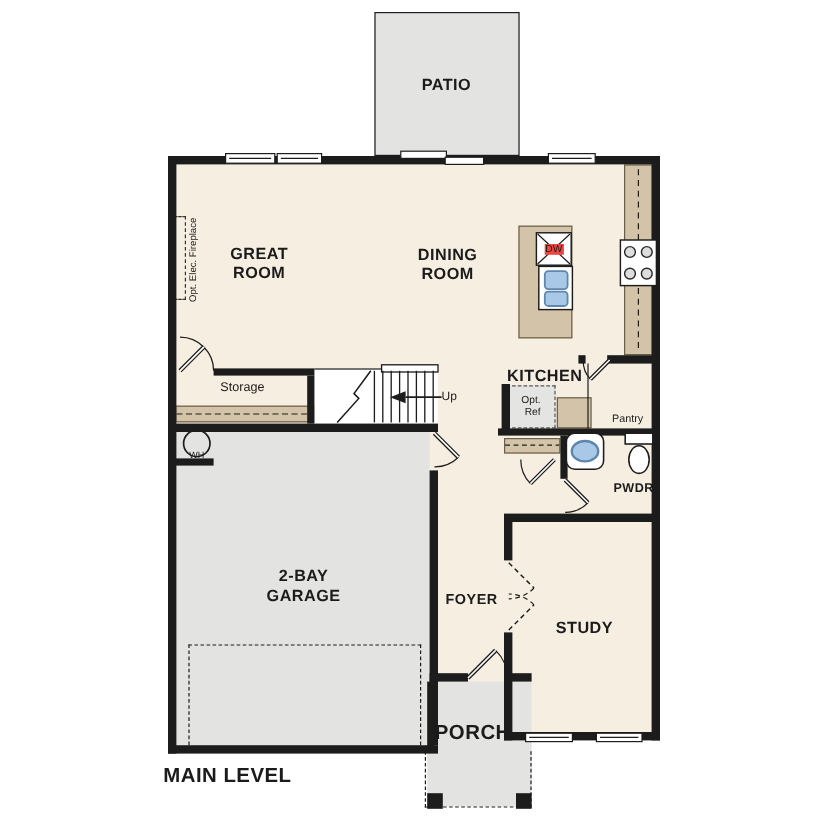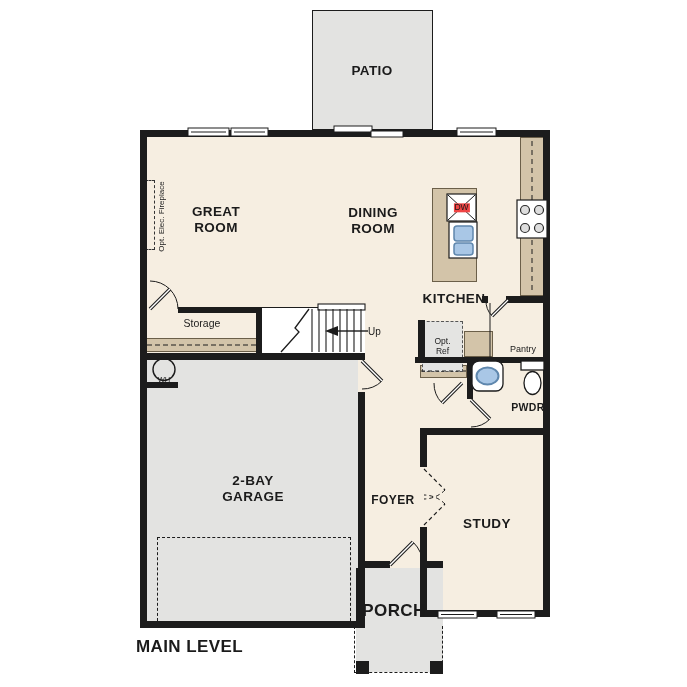--- a/index.html
+++ b/index.html
@@ -27,21 +27,21 @@
   <div class="abs fill-gray" style="left:356px;top:568px;width:87px;height:104px;"></div>
 
   <div class="abs fill-tan" style="left:520px;top:137px;width:24px;height:159px;"></div>
   <div class="abs fill-tan" style="left:432px;top:188px;width:45px;height:94px;"></div>
   <div class="abs fill-tan" style="left:146px;top:338px;width:116px;height:14px;"></div>
   <div class="abs fill-tan" style="left:420px;top:365px;width:47px;height:13px;"></div>
   <div class="abs fill-tan" style="left:464px;top:331px;width:29px;height:26px;"></div>
 
   <div class="abs" style="left:262px;top:307px;width:103px;height:46px;background:#fff;border-top:1.5px solid #1c1c1c;box-sizing:border-box;"></div>
 
-  <div class="abs" style="left:422px;top:321px;width:41px;height:51px;background:#e4e4e2;border:1.3px dashed #555;box-sizing:border-box;display:flex;align-items:center;justify-content:center;font-size:8.5px;line-height:1.15;text-align:center;white-space:pre-line;color:#222;">Opt.
+  <div class="abs" style="left:422px;top:321px;width:41px;height:36px;background:#e4e4e2;border:1.3px dashed #555;box-sizing:border-box;display:flex;align-items:center;justify-content:center;font-size:8.5px;line-height:1.15;text-align:right;white-space:pre-line;color:#222;">Opt.
 Ref</div>
 
   <div class="abs" style="left:145px;top:180px;width:10px;height:70px;border:1.2px dashed #333;box-sizing:border-box;"></div>
 
   <div class="abs" style="left:157px;top:537px;width:194px;height:84px;border:1.3px dashed #1c1c1c;border-bottom:none;box-sizing:border-box;"></div>
 
   <div class="abs" style="left:354px;top:626px;width:89px;height:47px;border:1.3px dashed #1c1c1c;border-top:none;box-sizing:border-box;"></div>
   <div class="abs" style="left:356px;top:661px;width:13px;height:13px;background:#1c1c1c;"></div>
   <div class="abs" style="left:430px;top:661px;width:13px;height:13px;background:#1c1c1c;"></div>
 
@@ -162,21 +162,21 @@
 
       <circle cx="164" cy="369.5" r="11" fill="none" stroke="#1c1c1c" stroke-width="1.4"></circle>
     </g>
   </svg>
 
   <div class="lbl" style="left:372px;top:71px;">PATIO</div>
   <div class="lbl" style="left:216px;top:220px;">GREAT
 ROOM</div>
   <div class="lbl" style="left:353px;top:221px;margin-left:20px;">DINING
 ROOM</div>
-  <div class="lbl" style="left:454px;top:299px;">KITCHEN</div>
+  <div class="lbl" style="left:454px;top:314px;">KITCHEN</div>
   <div class="lbl-sm" style="left:202px;top:324px;">Storage</div>
   <div class="lbl-sm" style="left:523px;top:350px;font-size:9px;">Pantry</div>
   <div class="lbl" style="left:528px;top:407px;font-size:10.5px;">PWDR</div>
   <div class="lbl" style="left:253px;top:489px;">2-BAY
 GARAGE</div>
   <div class="lbl" style="left:393px;top:500px;font-size:12px;">FOYER</div>
   <div class="lbl" style="left:487px;top:524px;">STUDY</div>
   <div class="lbl" style="left:394px;top:611px;font-size:17px;">PORCH</div>
   <div class="lbl" style="left:136px;top:637px;transform:none;font-size:17px;text-align:right;white-space:nowrap;">MAIN LEVEL</div>
 

